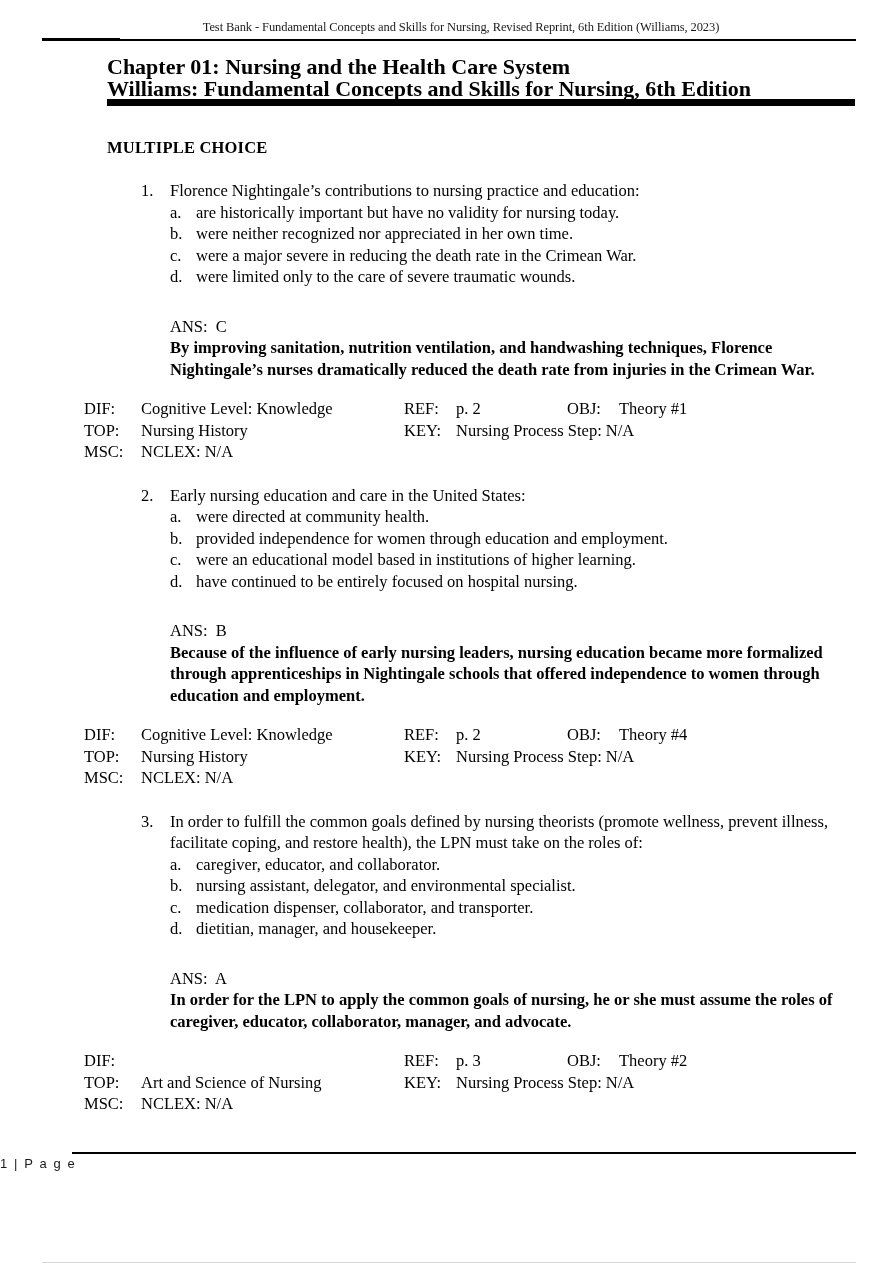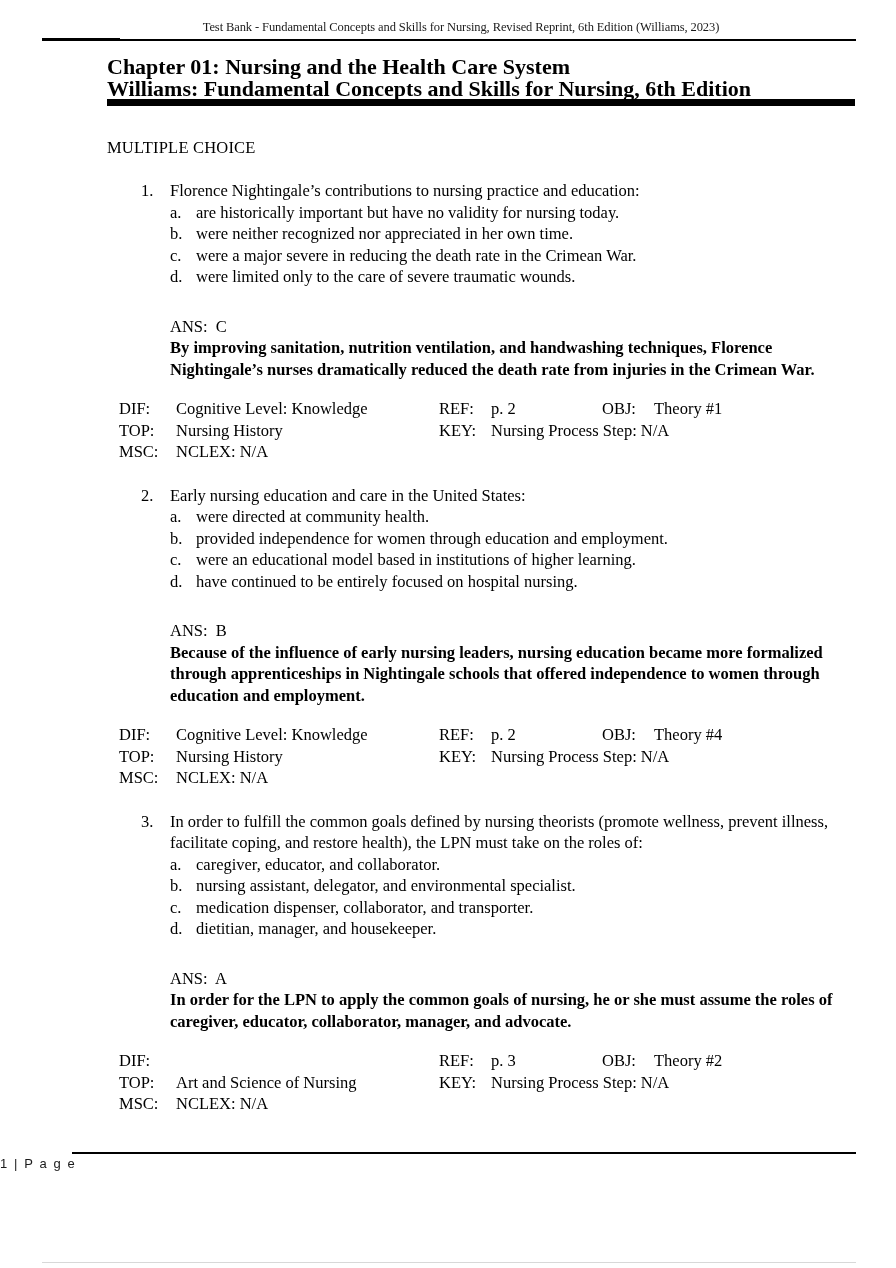--- a/index.html
+++ b/index.html
@@ -76,21 +76,21 @@
     top: 99px;
     width: 748px;
     height: 7px;
     background: #000000;
   }
 
   .section-heading {
     position: absolute;
     left: 107px;
     top: 138px;
-    font-weight: normal;
+    font-weight: bold;
     font-size: 16.5px;
     letter-spacing: 0.2px;
   }
 
   
   .questions {
     position: absolute;
     left: 0;
     top: 180px;
     width: 896px;
@@ -148,21 +148,21 @@
   .rationale {
     font-size: 16.5px;
     line-height: 21.5px;
     text-align: left;
     font-weight: bold;
   }
 
   
   .meta-block {
     margin-top: 18px;
-    padding-left: 119px;
+    padding-left: 84px;
     position: relative;
   }
   .meta-row {
     position: relative;
     height: 21.5px;
     font-size: 16.5px;
     line-height: 21.5px;
     white-space: nowrap;
   }
   .m-lab {

